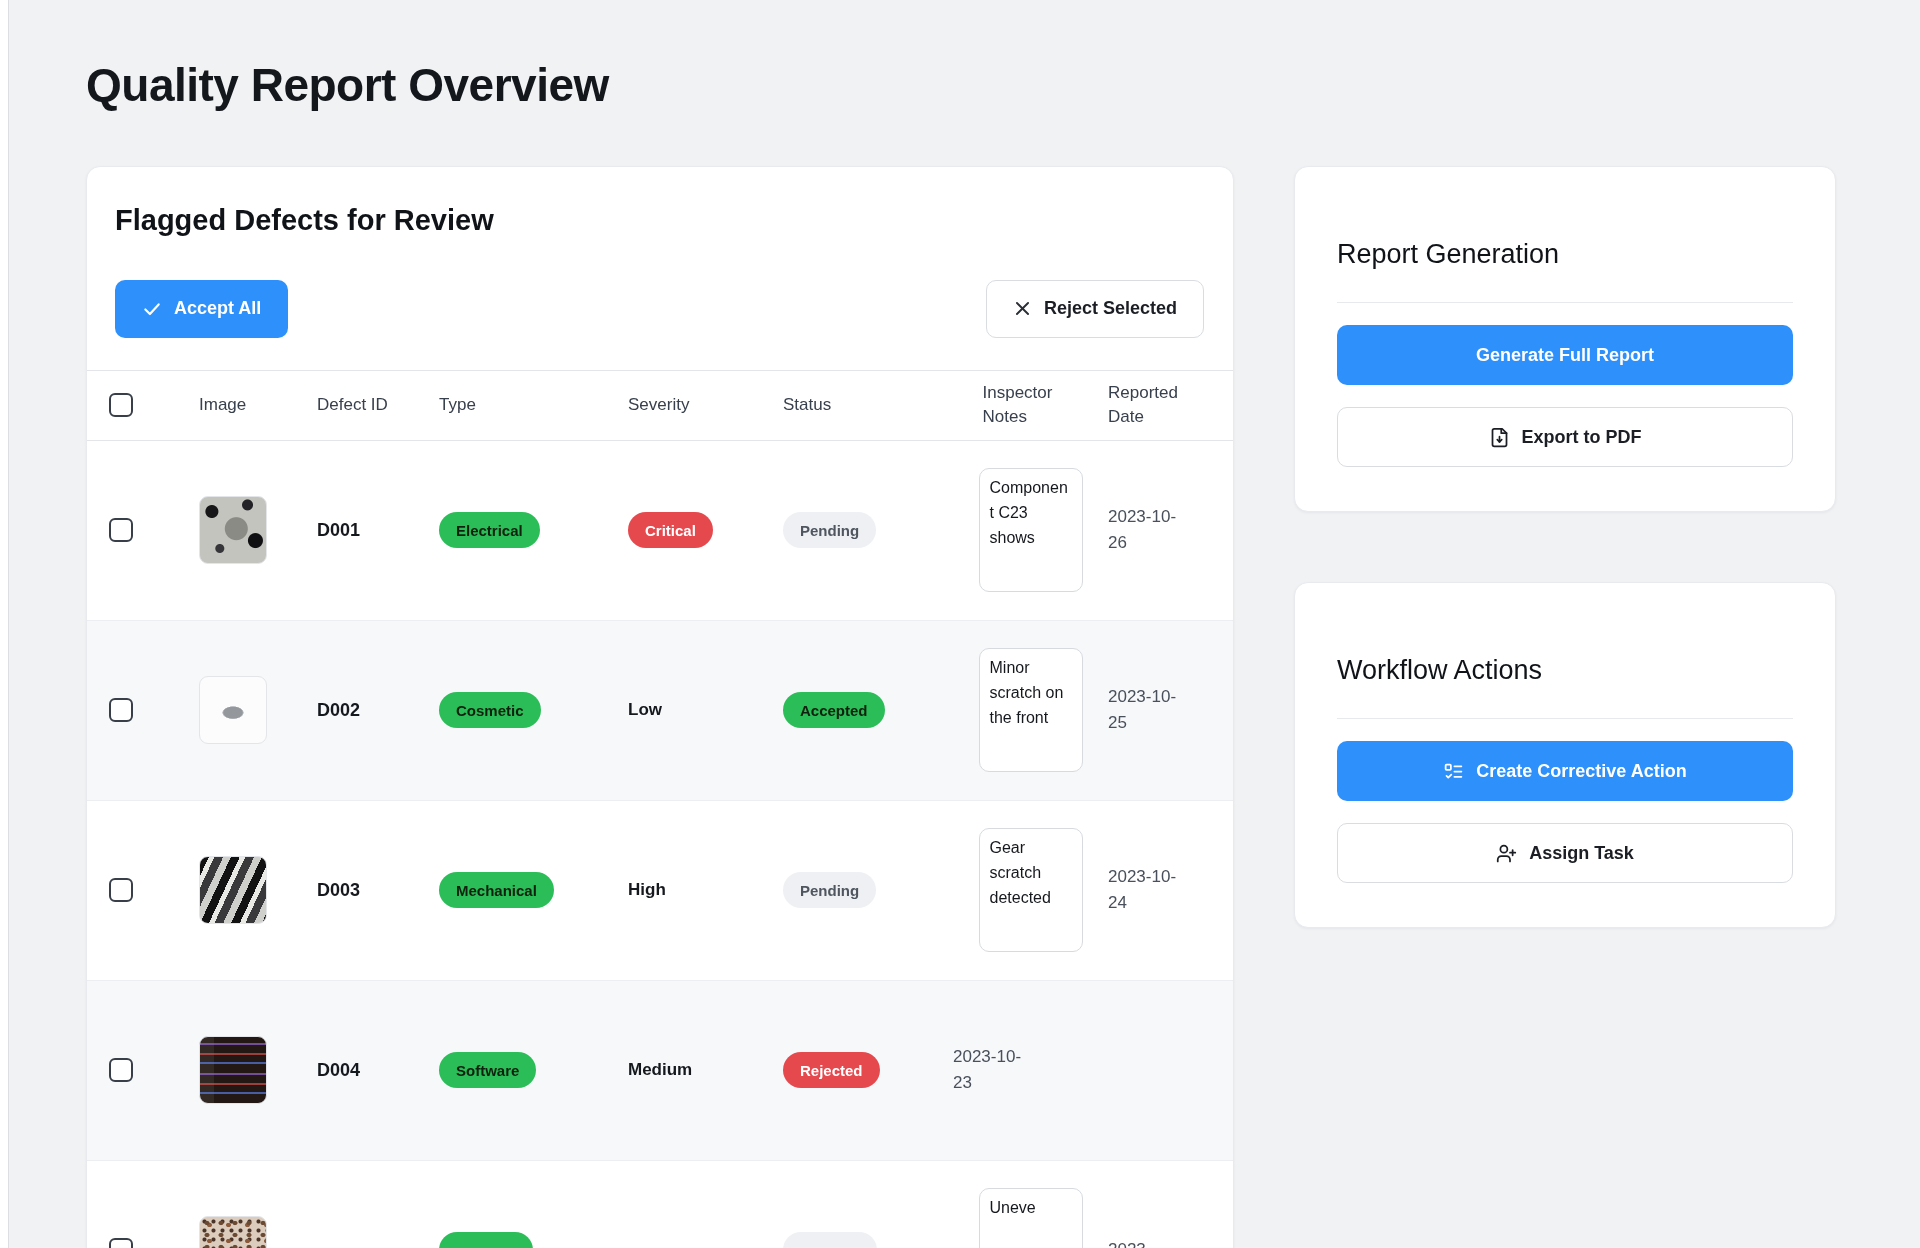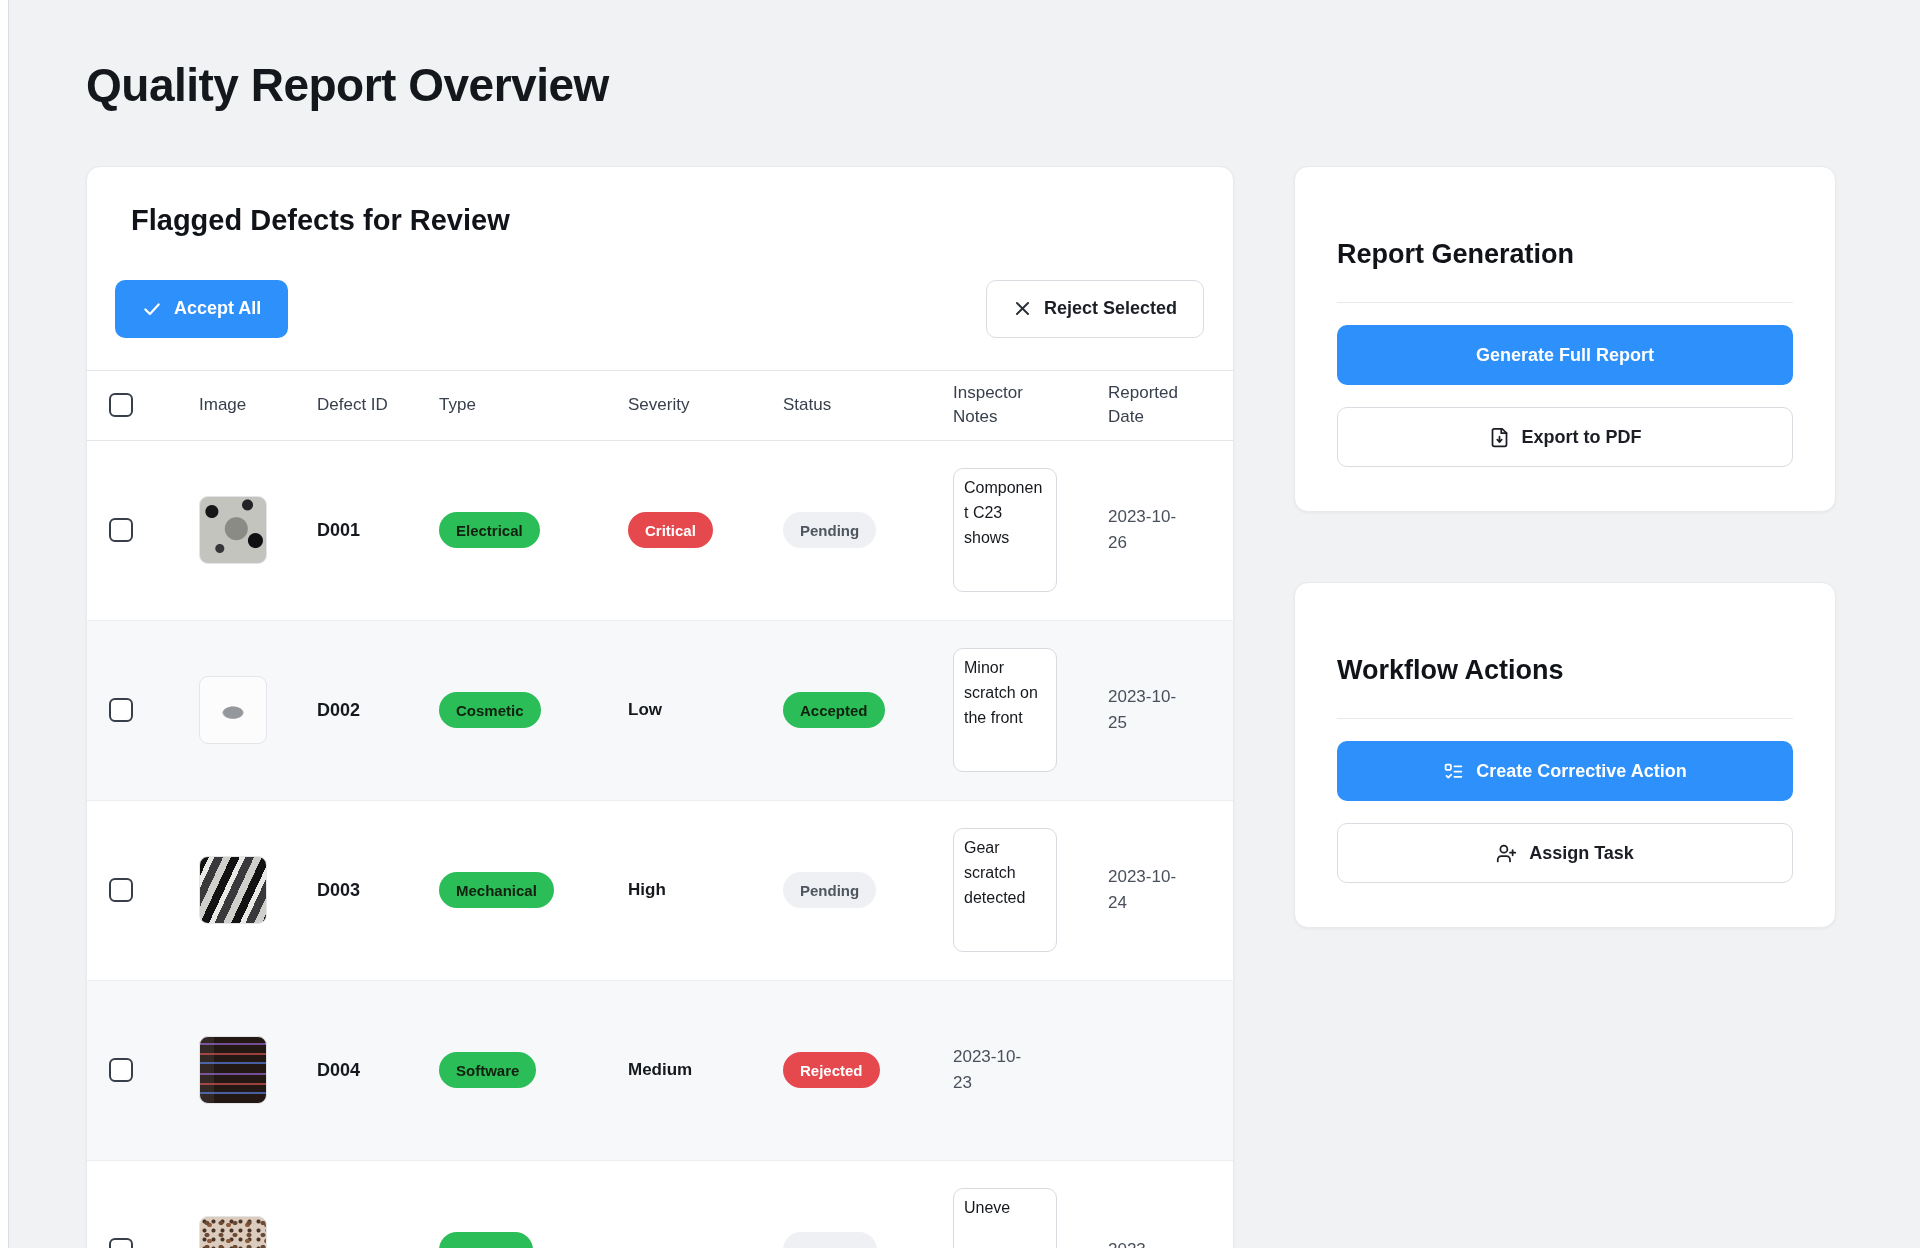--- a/index.html
+++ b/index.html
@@ -23,21 +23,21 @@
 
   
   .card {
     background: #ffffff; border: 1px solid #e8eaee; border-radius: 14px;
     box-shadow: 0 1px 3px rgba(16,24,40,.05);
   }
 
   
   .defects-card { width: 1148px; height: 1400px; overflow: hidden; padding-top: 36px; }
   .defects-card h2 {
-    font-size: 29px; font-weight: 700; color: #101318; padding: 0 44px; line-height: 1.2;
+    font-size: 29px; font-weight: 700; color: #101318; padding: 0 28px; line-height: 1.2;
   }
   .toolbar {
     display: flex; justify-content: space-between; align-items: center;
     padding: 0 29px 0 28px; margin-top: 42px;
   }
   .btn {
     display: inline-flex; align-items: center; justify-content: center; gap: 12px;
     border-radius: 10px; font-size: 18px; cursor: pointer; border: 1px solid transparent;
     font-family: "Liberation Sans", sans-serif;
   }
@@ -52,21 +52,21 @@
   .thead { height: 70px; border-bottom: 1px solid #e3e5e9; }
   .throw { height: 180px; border-bottom: 1px solid #eceef1; background: #ffffff; }
   .throw:nth-child(even) { background: #f7f8fa; }
   .cell { flex: 0 0 auto; display: flex; align-items: center; }
   .col-check    { width: 56px; }
   .col-image    { width: 118px; margin-left: 34px; }
   .col-id       { width: 122px; }
   .col-type     { width: 189px; }
   .col-severity { width: 155px; }
   .col-status   { width: 170px; align-items: center; }
-  .col-notes    { width: 155px; }
+  .col-notes    { width: 155px; justify-content: center; }
   .col-date     { width: 152px; }
   .col-actions  { width: 120px; }
   .th { font-size: 17px; font-weight: 500; color: #39404d; line-height: 1.45; }
   .th span { display: inline-block; max-width: 96px; }
   .checkbox {
     width: 24px; height: 24px; border: 2px solid #383f49; border-radius: 6px;
     background: #ffffff; cursor: pointer;
   }
   .thumb {
     width: 68px; height: 68px; border-radius: 9px; border: 1px solid #e3e5e9;
@@ -109,21 +109,21 @@
   .notes-box {
     width: 104px; height: 124px; border: 1.5px solid #d7dade; border-radius: 10px;
     padding: 7px 10px; font-size: 16px; line-height: 1.55; color: #15181d;
     overflow: hidden; overflow-wrap: anywhere; background: #ffffff; cursor: text;
   }
   .date-text { width: 78px; font-size: 17px; line-height: 1.55; color: #49505b; }
 
   
   .right-col { width: 542px; display: flex; flex-direction: column; gap: 70px; }
   .panel { padding: 72px 42px 44px 42px; }
-  .panel h3 { font-size: 27px; font-weight: 700; color: #101318; }
+  .panel h3 { font-size: 27px; font-weight: 400; color: #101318; }
   .divider { border: none; border-top: 1px solid #e7e9ec; margin-top: 32px; }
   .panel .btn { width: 100%; height: 60px; }
   .panel .btn + .btn { margin-top: 22px; }
   .panel .btn-first { margin-top: 22px; }
   svg { display: block; }
 </style>
 </head>
 <body>
 
 <div class="left-strip"></div>

